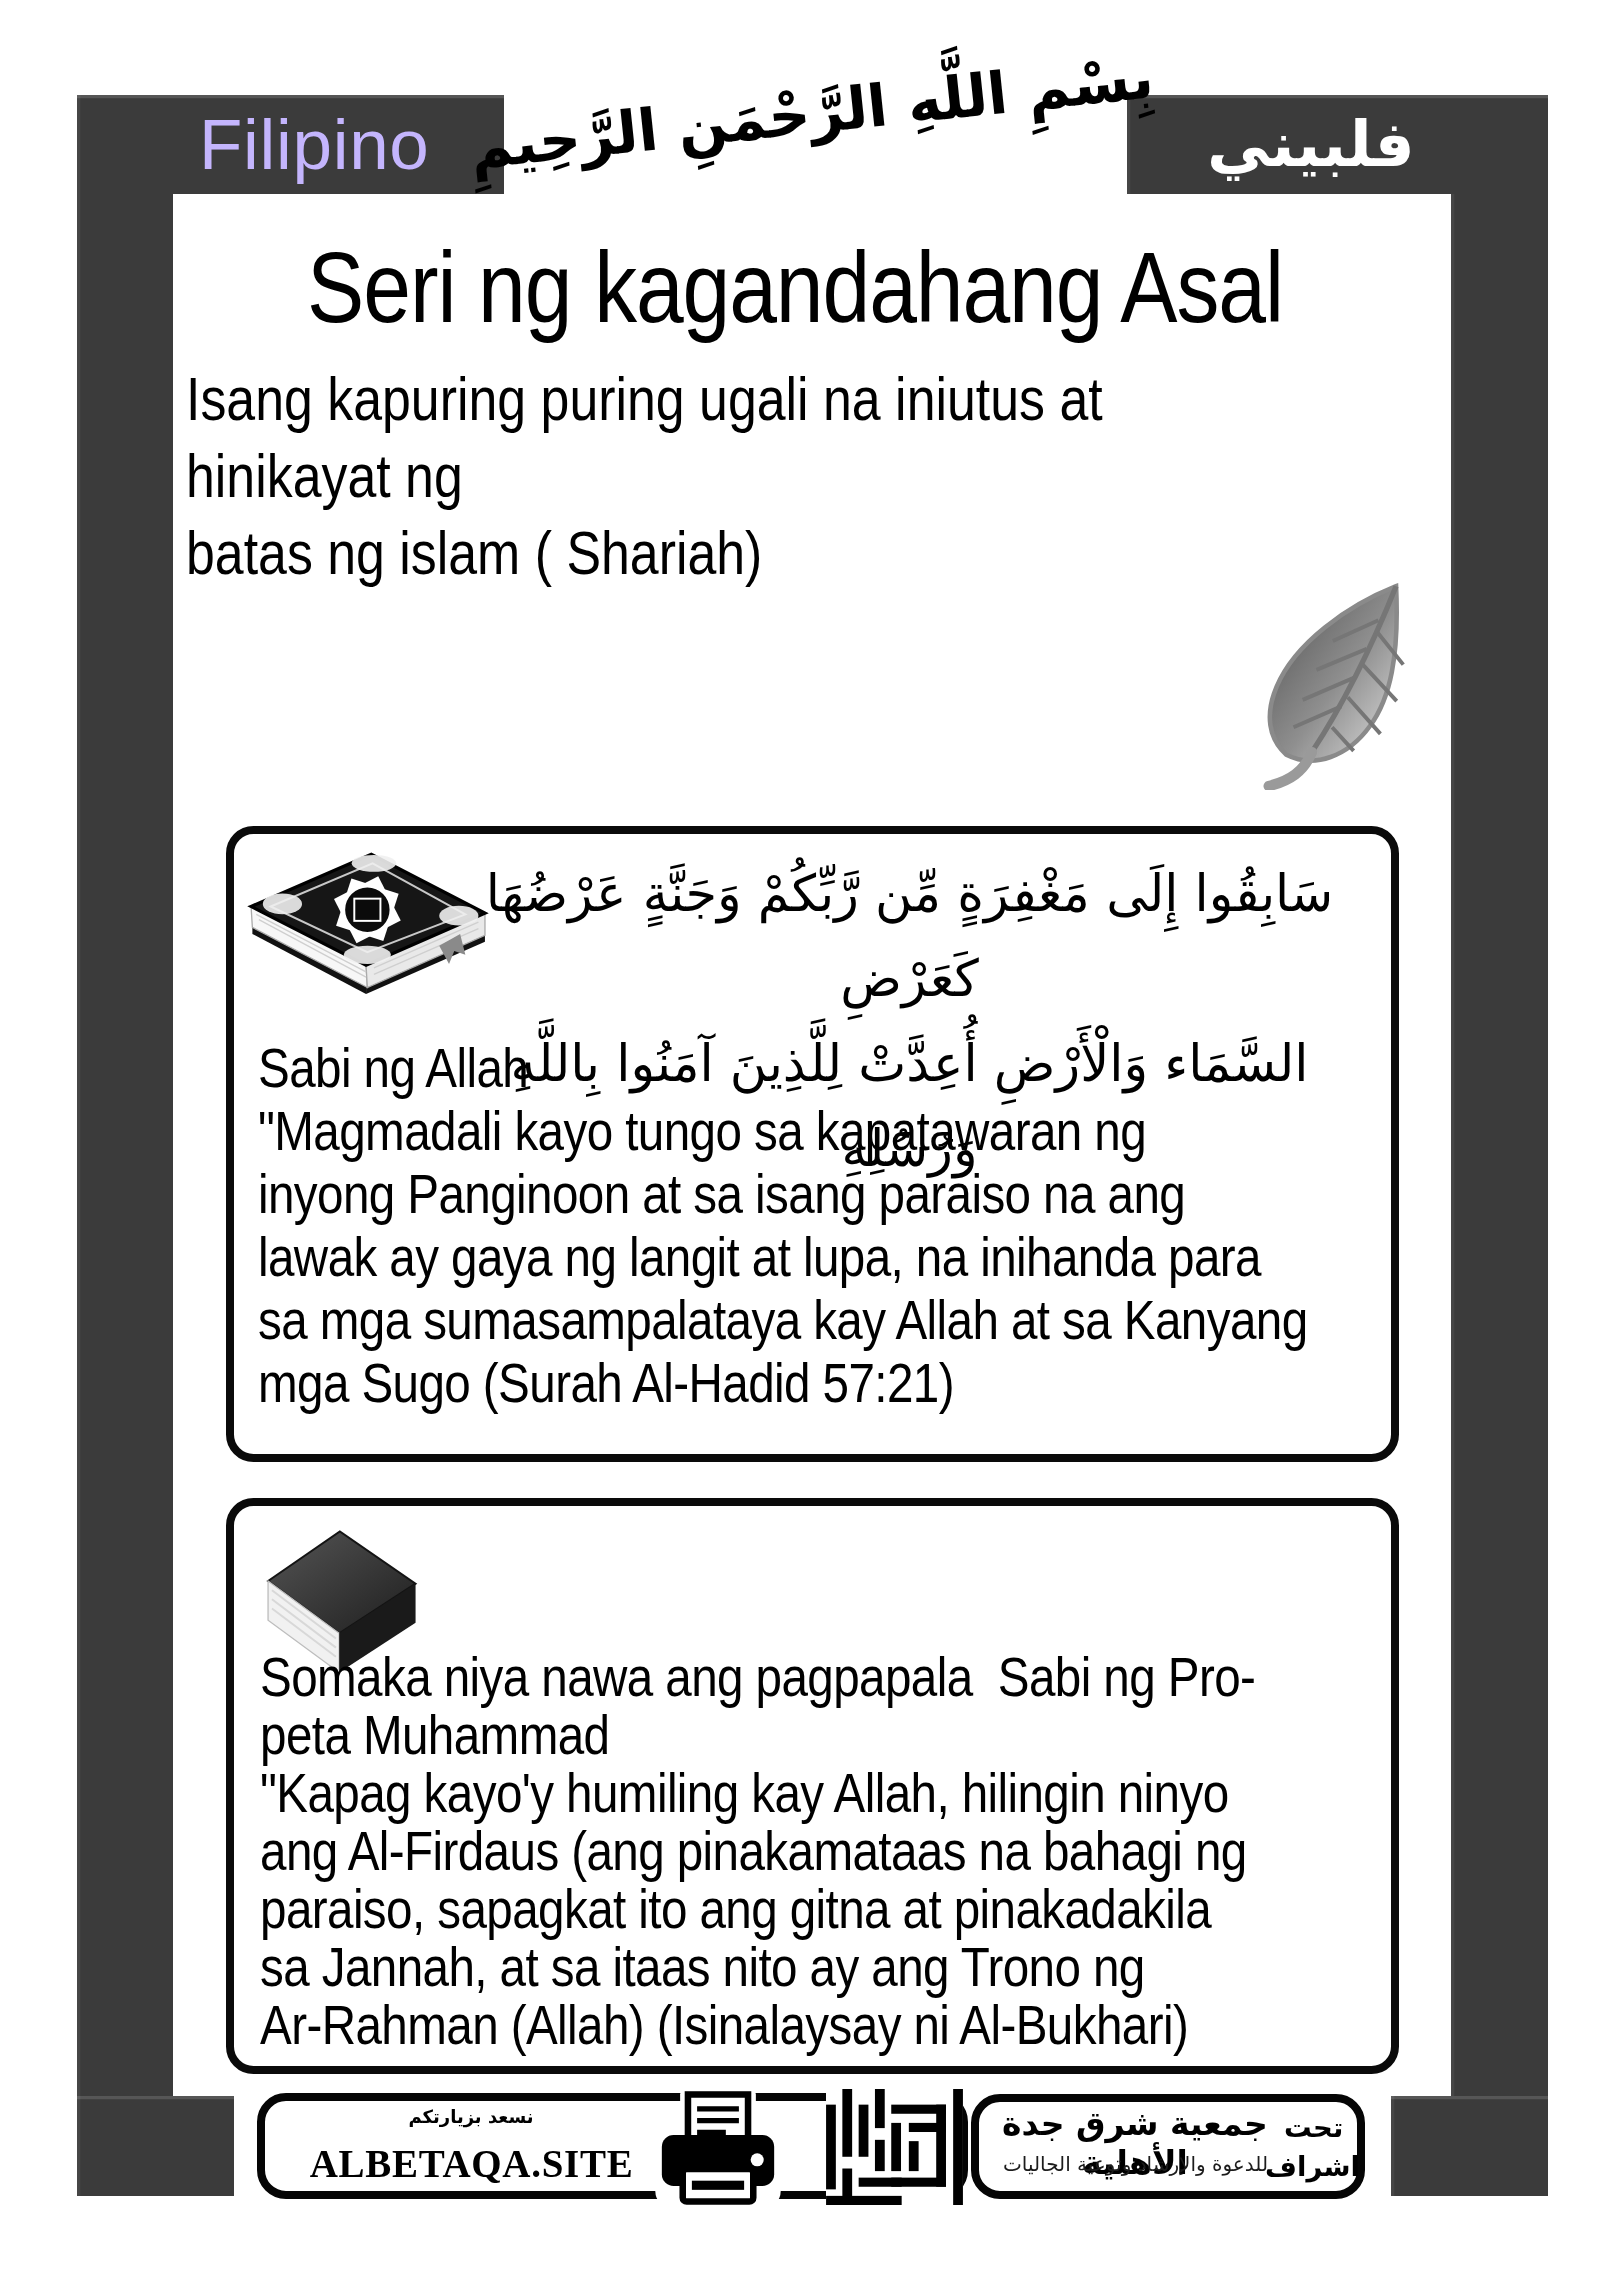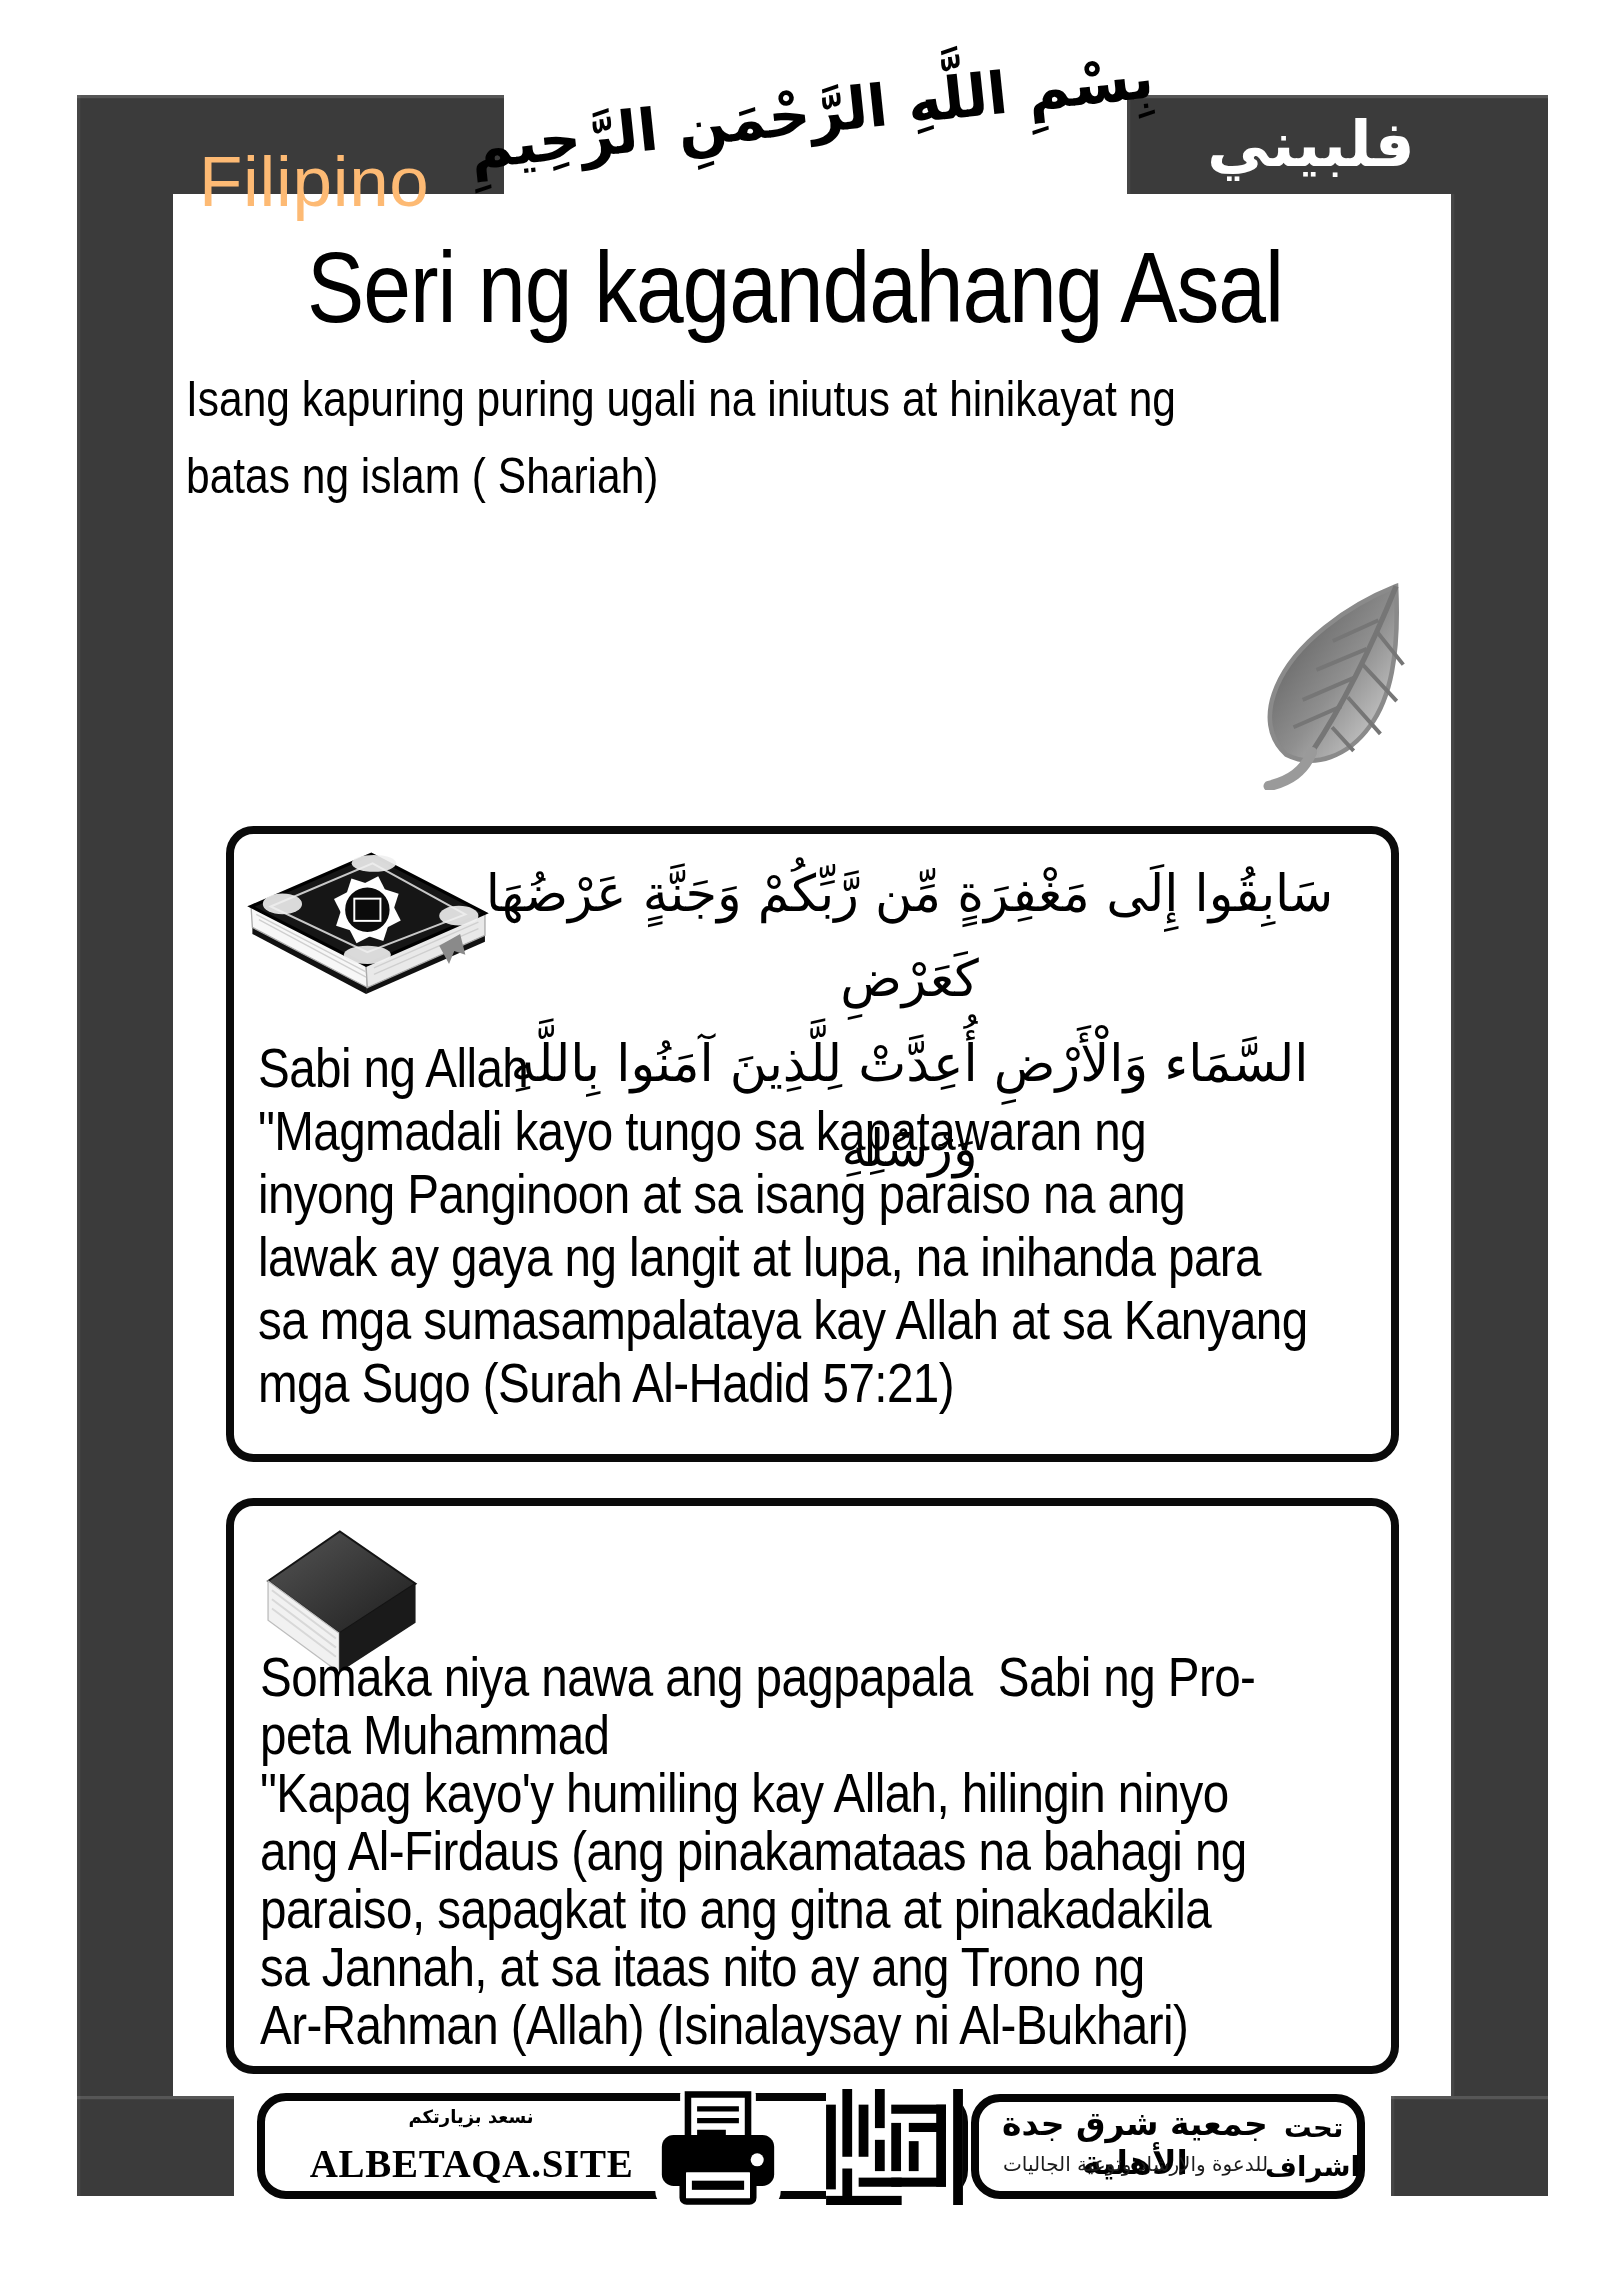--- a/index.html
+++ b/index.html
@@ -5,28 +5,28 @@
   * { margin:0; padding:0; box-sizing:border-box; }
   html,body { width:1623px; background:#ffffff; }
   body { font-family:"Liberation Sans", sans-serif; color:#000; }
   #poster { position:relative; width:1623px; height:2295px; background:#fff; overflow:hidden; }
   .abs { position:absolute; }
   .frame { background:#3b3b3b; box-shadow: inset 0 3.3px 0 rgba(255,255,255,0.14), inset 3.3px 0 0 rgba(255,255,255,0.06); }
   .cond { transform:scaleX(0.85); transform-origin:left top; }
   .cond-c { transform:scaleX(0.85); transform-origin:center top; }
   .pre { white-space:pre-wrap; }
 
-  .lang-label { color:#fdba74; font-size:71px; line-height:99px; padding-left:122px; letter-spacing:0.7px;margin-top:37px; }
+  .lang-label { color:#c4b5fd; font-size:71px; line-height:99px; padding-left:122px; letter-spacing:0.7px; }
   .lang-label-ar { color:#fff; font-family:"DejaVu Sans", sans-serif; font-weight:bold; font-size:63px; line-height:99px; padding-left:80px; }
 
   .bismillah { left:458px; top:18.3px; width:707px; height:190px; display:flex; align-items:center; justify-content:center;
                font-family:"DejaVu Sans", sans-serif; font-size:58px; font-weight:bold; transform:rotate(-6deg); text-align:center; }
 
   .title { left:0; top:230px; width:1590px; text-align:center; font-size:101px; letter-spacing:-1.3px; }
-  .subtitle { left:186px; top:361px; width:1309px; font-size:50px; line-height:77px; }
+  .subtitle { left:186px; top:361px; width:1309px; font-size:61px; line-height:77px; }
 
   .pill { left:226px; top:558px; width:998px; height:224px; background:#595959; border-radius:105px;
           display:flex; align-items:center; padding-left:77px; }
   .pill-text { color:#fff; font-size:92px; letter-spacing:-0.7px; }
 
   .qbox { border:8.5px solid #0a0a0a; border-radius:27.5px; background:#fff; }
   #quran-box { left:226px; top:826px; width:1173px; height:636px; }
   #hadith-box { left:226px; top:1498px; width:1173px; height:576px; }
 
   .verse { left:445px; top:851px; width:929px; font-family:"DejaVu Sans", sans-serif; direction:rtl;

